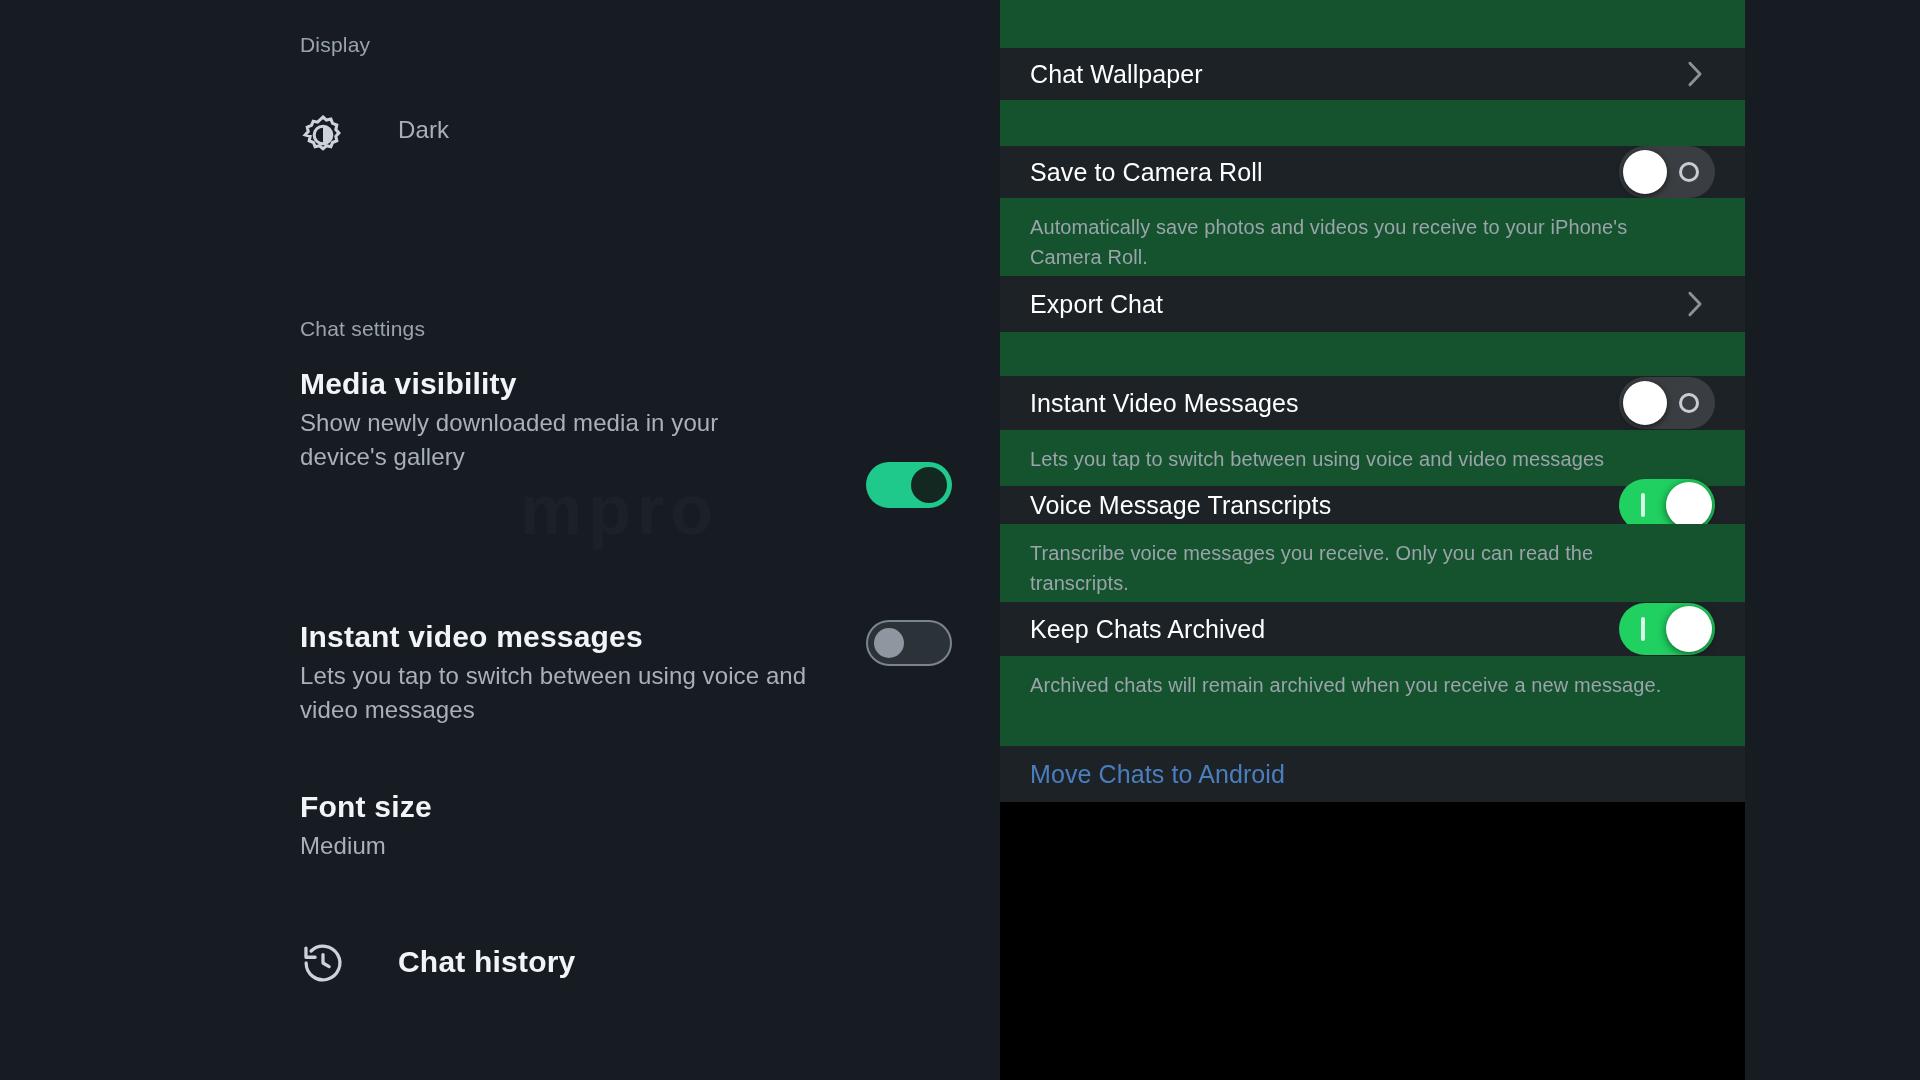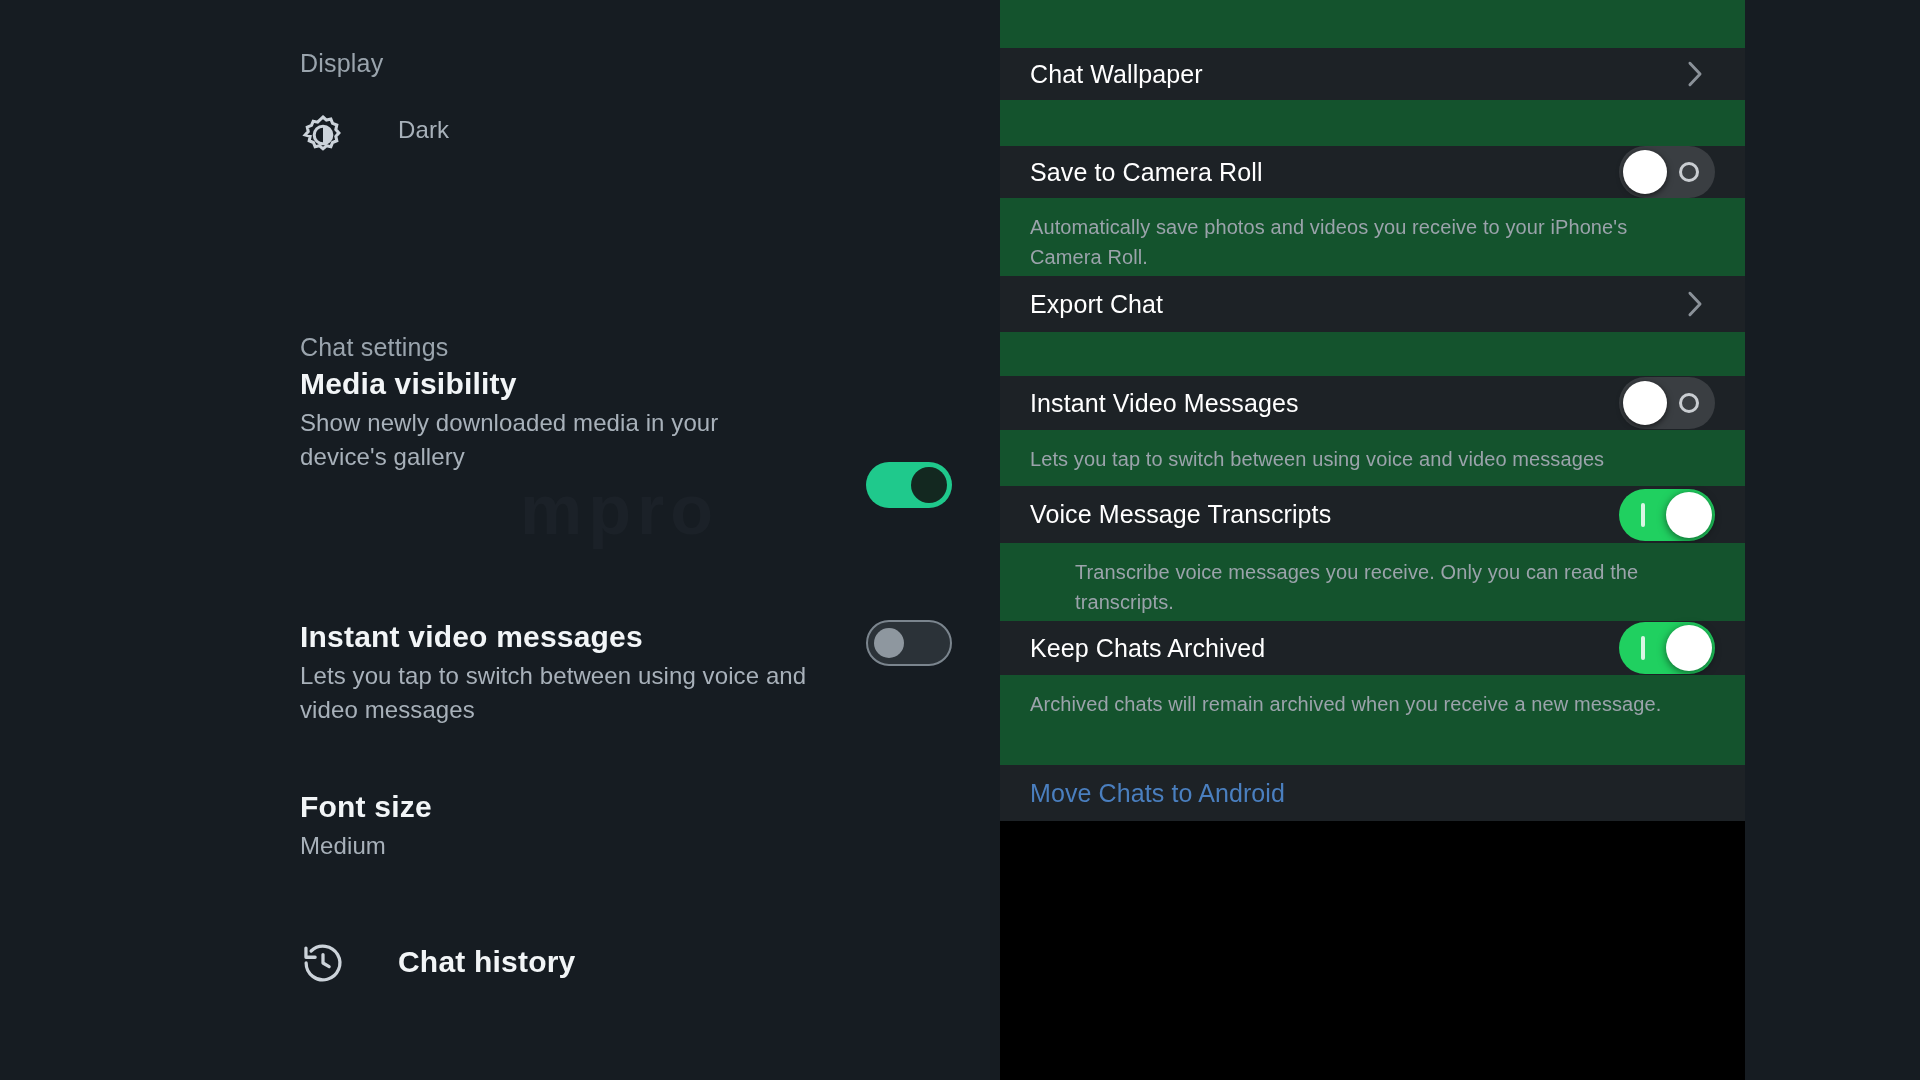--- a/index.html
+++ b/index.html
@@ -11,21 +11,21 @@
   }
   #root { position: relative; width: 1920px; height: 1080px; background: #161c22; }
 
   
   .android-panel {
     position: absolute; left: 0; top: 0; width: 1000px; height: 1080px;
     background: #161c22;
   }
   .a-section-title {
     position: absolute; left: 300px;
-    font-size: 25px; color: #9aa4ad; letter-spacing: .2px; margin-top: 16px;
+    font-size: 21px; color: #9aa4ad; letter-spacing: .2px;
   }
   .a-row { position: absolute; left: 300px; width: 660px; }
   .a-icon {
     position: absolute; left: 0px; width: 46px; height: 46px;
     color: #ccd3da;
   }
   .a-icon svg { width: 46px; height: 46px; display: block; }
   .a-title {
     font-size: 30px; color: #f2f5f7; font-weight: 400; letter-spacing: .2px;
   }
@@ -218,29 +218,29 @@
       <span class="ios-toggle off">
         <span class="knob"></span>
         <span class="ring"></span>
       </span>
     </div>
 
     <div class="ios-gap" style="height:56px;">
       <div class="ios-note">Lets you tap to switch between using voice and video messages</div>
     </div>
 
-    <div class="ios-cell" style="height:57px;">
+    <div class="ios-cell" style="height:38px;">
       <span class="label">Voice Message Transcripts</span>
       <span class="ios-toggle on">
         <span class="bar"></span>
         <span class="knob"></span>
       </span>
     </div>
 
-    <div class="ios-gap" style="height:78px;padding-left:45px;">
+    <div class="ios-gap" style="height:78px;">
       <div class="ios-note">Transcribe voice messages you receive. Only you can read the transcripts.</div>
     </div>
 
     <div class="ios-cell" style="height:54px;">
       <span class="label">Keep Chats Archived</span>
       <span class="ios-toggle on">
         <span class="bar"></span>
         <span class="knob"></span>
       </span>
     </div>

